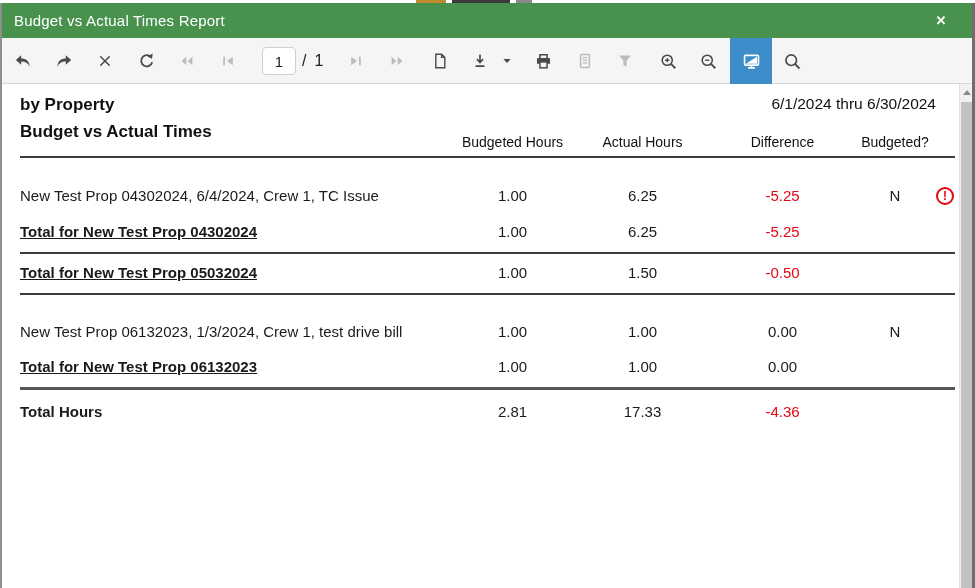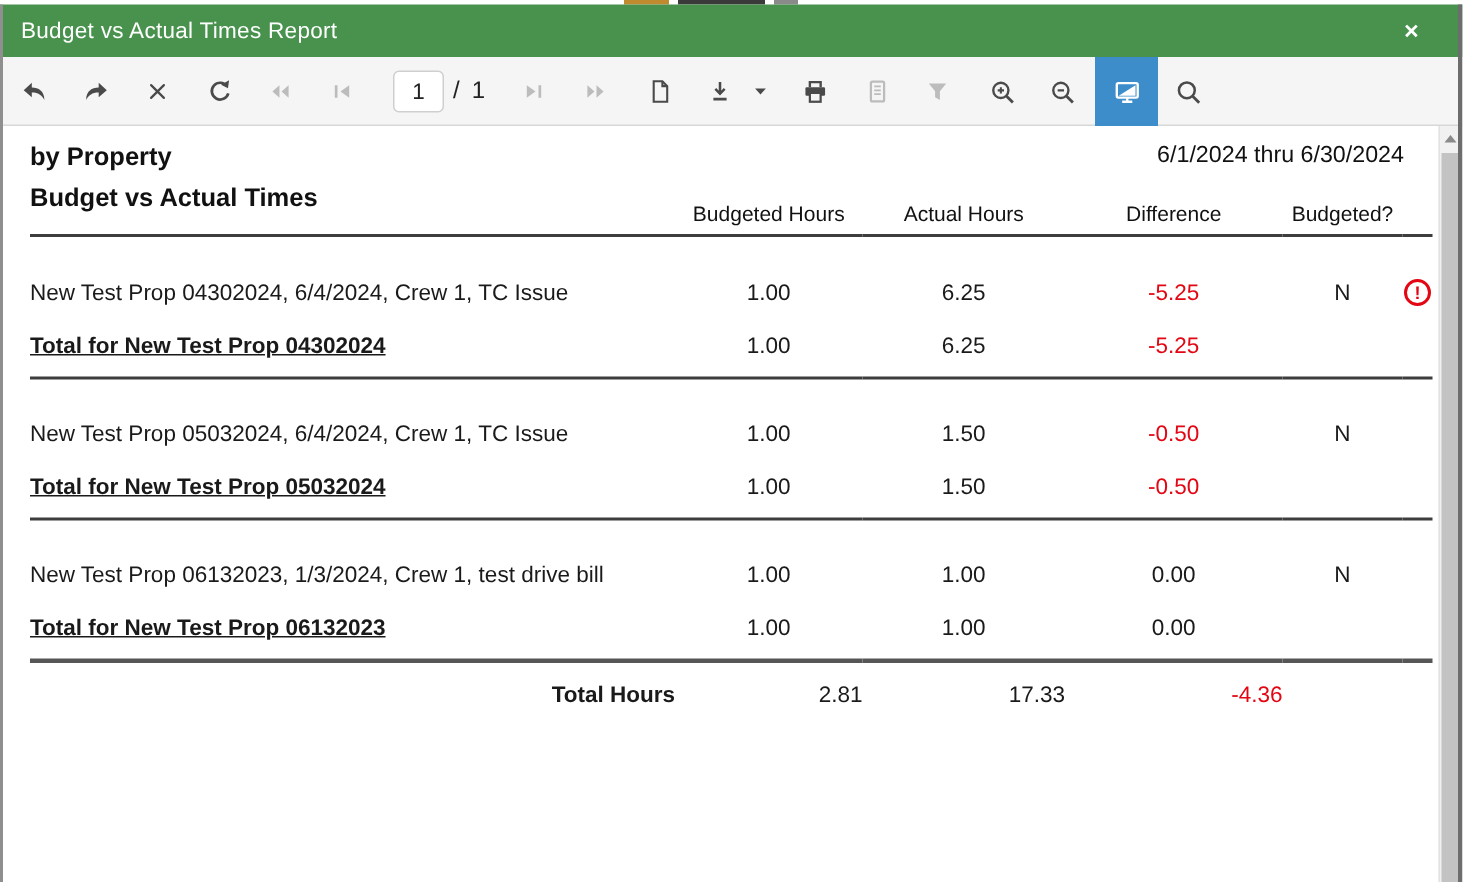--- a/index.html
+++ b/index.html
@@ -66,21 +66,21 @@
   col.c-diff { width:145px; } col.c-comp { width:80px; } col.c-icon { width:20px; }
 
   thead th { font-weight:400; font-size:14px; text-align:center; padding:4px 0 6px; border-bottom:2px solid #3d3d3d; color:#111; }
   thead th.h-desc { text-align:left; }
   td { vertical-align:middle; }
   td.c { text-align:center; }
   tr.detail td { padding:28px 0 8px; }
   tr.subtotal td { padding:10px 0 12px; }
   tr.subtotal td:first-child { font-weight:700;text-decoration:underline; }
   tbody.group.sep tr:first-child td { border-top:2px solid #3d3d3d; }
-  tbody.grand td { border-top:3px solid #565656; padding:13px 0 14px;text-align:right; }
+  tbody.grand td { border-top:3px solid #565656; padding:13px 0 14px; }
   tbody.grand td:first-child { font-weight:700; }
   .neg { color:#E30613; }
 
   .warn-icon {
     display:inline-flex; width:18px; height:18px; border:2px solid #E30613; border-radius:50%;
     color:#E30613; font-weight:700; font-size:12px; align-items:center; justify-content:center;
     line-height:1;
   }
 
   
@@ -263,28 +263,20 @@
         <td>Total for New Test Prop 04302024</td>
         <td class="c num">1.00</td>
         <td class="c num">6.25</td>
         <td class="c num neg">-5.25</td>
         <td></td>
           <td></td>
       </tr>
     </tbody>
 
     <tbody class="group sep">
-      <tr class="detail">
-        <td>New Test Prop 05032024, 6/4/2024, Crew 1, TC Issue</td>
-        <td class="c num">1.00</td>
-        <td class="c num">1.50</td>
-        <td class="c num neg">-0.50</td>
-        <td class="c">N</td>
-        <td></td>
-      </tr>
       <tr class="subtotal">
         <td>Total for New Test Prop 05032024</td>
         <td class="c num">1.00</td>
         <td class="c num">1.50</td>
         <td class="c num neg">-0.50</td>
         <td></td>
           <td></td>
       </tr>
     </tbody>
 

